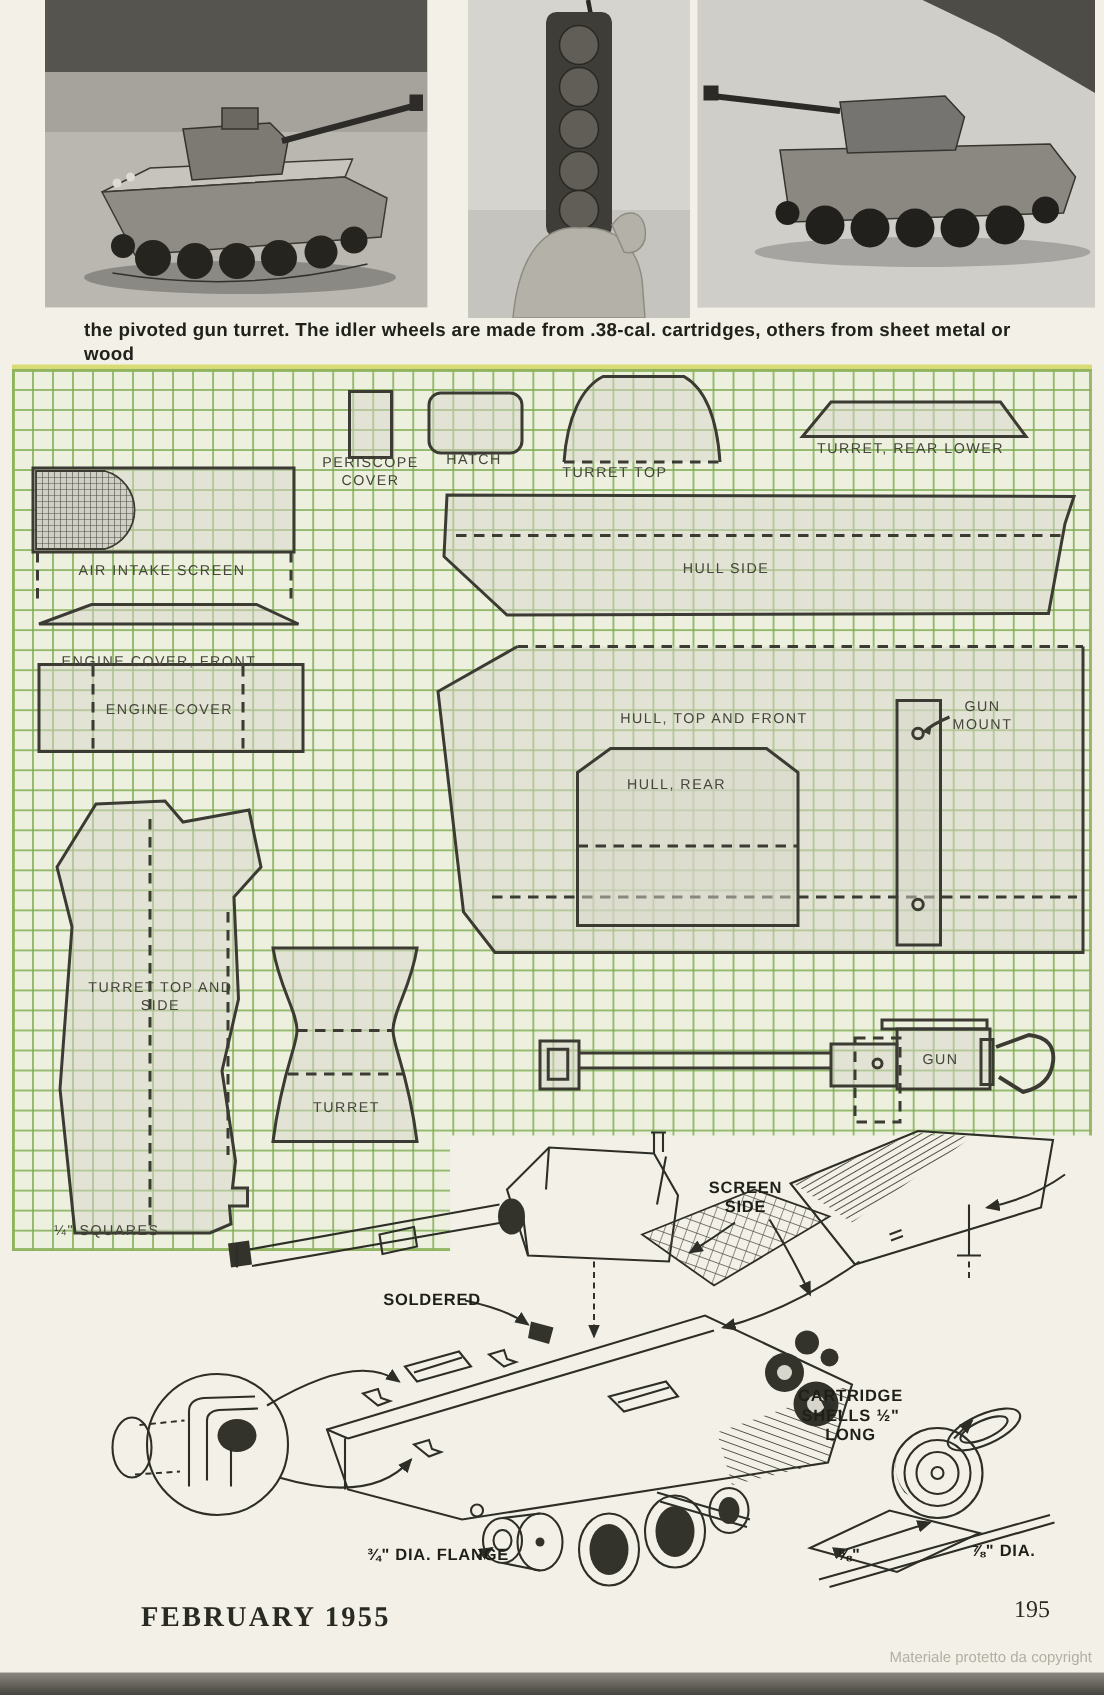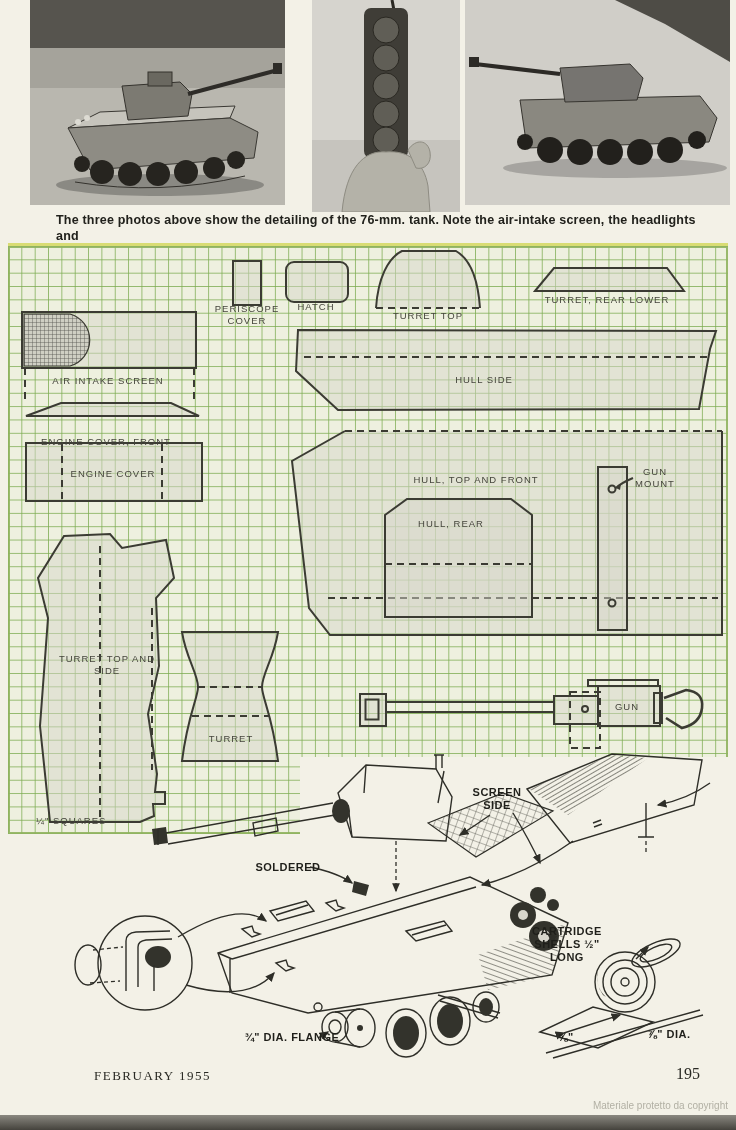--- a/index.html
+++ b/index.html
@@ -33,21 +33,21 @@
           color:#45453c;text-align:center}
   
   .dlabel{position:absolute;font-size:11px;line-height:13px;letter-spacing:.5px;
           color:#1f1f1a;text-align:center;font-weight:bold}
   
   .i{fill:none;stroke:#2e2e28;stroke-width:1.4}
   .if{fill:#33332c;stroke:none}
   .idsh{fill:none;stroke:#2e2e28;stroke-width:1.3;stroke-dasharray:4 3}
   
   .footer-issue{position:absolute;left:94px;top:1068px;font-family:"Liberation Serif",serif;
-        font-size:13px;letter-spacing:1.5px;color:#2a2a24;font-weight:400}
+        font-size:19px;letter-spacing:1.5px;color:#2a2a24;font-weight:700}
   .footer-page{position:absolute;left:676px;top:1065px;font-family:"Liberation Serif",serif;
         font-size:16px;color:#2a2a24}
   .watermark{position:absolute;right:8px;top:1100px;font-size:10px;color:#b2b0a4}
   .bottom-bar{position:absolute;left:0;top:1115px;width:736px;height:15px;
         background:linear-gradient(to bottom,#8a8880,#45433d)}
 </style>
 </head>
 <body>
 
 <div class="photo" style="left:30px;width:255px;height:205px">
@@ -110,21 +110,20 @@
         <circle cx="145" cy="152" r="13"></circle>
       <circle cx="175" cy="152" r="13"></circle>
         <circle cx="205" cy="150" r="13"></circle>
         <circle cx="60" cy="142" r="8"></circle>
         <circle cx="232" cy="140" r="9"></circle>
     </g>
   </svg>
 </div>
 
 <div class="caption">
-  <div>The three photos above show the detailing of the 76-mm. tank. Note the air-intake screen, the headlights and</div>
   <div>the pivoted gun turret. The idler wheels are made from .38-cal. cartridges, others from sheet metal or wood</div>
 </div>
 
 <div id="grid-edge"></div>
 <div id="grid"></div>
 
 <svg class="pieces" width="720" height="587" viewBox="0 0 720 587">
   <defs>
     <pattern id="mesh" width="4" height="4" patternUnits="userSpaceOnUse">
       <path d="M0,0H4M0,0V4" stroke="#50504a" stroke-width="0.8" fill="none"></path>
@@ -187,21 +186,21 @@
     <rect class="ln" x="580" y="434" width="70" height="6"></rect>
     <circle class="ln" cx="577" cy="463" r="3"></circle>
     <rect class="dsh" x="562" y="446" width="30" height="56" fill="none"></rect>
     <rect class="ln" x="646" y="447" width="8" height="30"></rect>
     <path d="M656,452 L678,444 Q696,446 694,462 Q692,478 674,482 L658,472" fill="none" stroke="#3b3b33" stroke-width="2.6"></path>
   </g>
 </svg>
 
 <div class="plabel" style="left:206px;top:303px;width:82px">PERISCOPE COVER</div>
 <div class="plabel" style="left:276px;top:301px;width:80px">HATCH</div>
-<div class="plabel" style="left:378px;top:310px;width:100px">TURRET TOP</div>
+<div class="plabel" style="left:360px;top:310px;width:100px">TURRET TOP</div>
 <div class="plabel" style="left:527px;top:294px;width:160px">TURRET, REAR LOWER</div>
 <div class="plabel" style="left:38px;top:375px;width:140px">AIR INTAKE SCREEN</div>
 <div class="plabel" style="left:434px;top:374px;width:100px">HULL SIDE</div>
 <div class="plabel" style="left:36px;top:436px;width:140px">ENGINE COVER, FRONT</div>
 <div class="plabel" style="left:53px;top:468px;width:120px">ENGINE COVER</div>
 <div class="plabel" style="left:396px;top:474px;width:160px">HULL, TOP AND FRONT</div>
 <div class="plabel" style="left:401px;top:518px;width:100px">HULL, REAR</div>
 <div class="plabel" style="left:627px;top:466px;width:56px">GUN MOUNT</div>
 <div class="plabel" style="left:47px;top:653px;width:120px">TURRET TOP AND SIDE</div>
 <div class="plabel" style="left:191px;top:733px;width:80px">TURRET</div>

